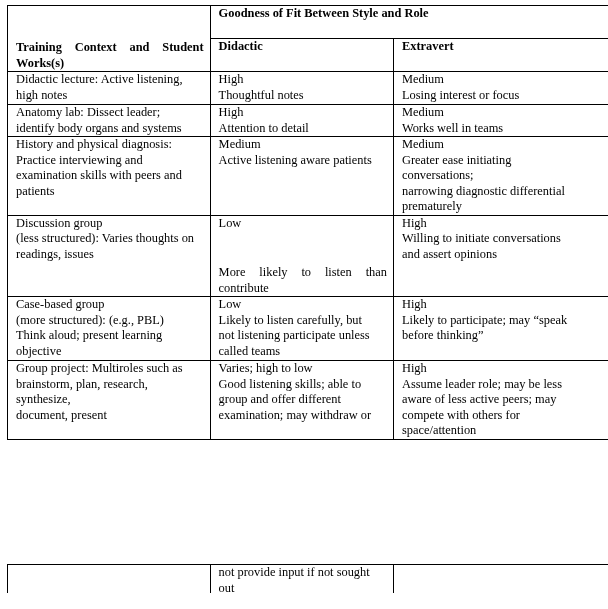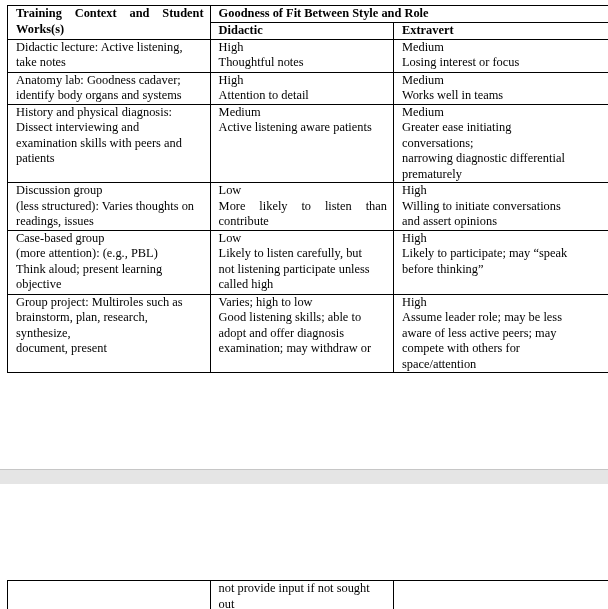--- a/index.html
+++ b/index.html
@@ -1,28 +1,28 @@
 <!DOCTYPE html>
 <html><head>
 <meta charset="utf-8">
 <style>
   html, body { margin: 0; padding: 0; background: #ffffff; }
   body { width: 608px; height: 609px; position: relative; overflow: hidden;
          font-family: "Liberation Serif", serif; font-size: 12.4px; color: #000; }
   .page { position: absolute; left: 0; width: 608px; background: #fff; overflow: hidden; }
   .page1 { top: 0; height: 469px; }
-  .page2 { top: 484px; height: 125px; }
+  .page2 { top: 468px; height: 125px; }
   .break-band { position: absolute; left: 0; top: 469px; width: 608px; height: 14px;
                 background: #e5e5e5; border-top: 1px solid #c6c6c6; border-bottom: 1px solid #c6c6c6; }
   table.fit { position: absolute; left: 7px; border-collapse: collapse; table-layout: fixed; width: 620px; }
   table.fit td { border: 1px solid #000; vertical-align: top; padding: 0 0 0 8px; line-height: 15.5px; }
   .c1 { width: 200px; } .c2 { width: 181px; } .c3 { width: 230px; }
   .hdr { font-weight: bold; }
   .line { display: block; white-space: nowrap; }
-  .wrapjust { display:block; text-align: justify; text-align-last: justify; padding-right: 6px; }
+  .wrapjust { display:block; text-align: justify; text-align-last: justify; padding-right: 6px; margin-top: 34px; }
 </style>
 </head>
 <body>
 
 <div class="page page1">
   <table class="fit" style="top:5px;">
     <colgroup>
         <col class="c1">
         <col class="c2">
         <col class="c3">
@@ -36,51 +36,51 @@
       <td colspan="2" class="hdr">Goodness of Fit Between Style and Role</td>
     </tr>
     <tr style="height:17px;">
       <td class="hdr">Didactic</td>
       <td class="hdr">Extravert</td>
     </tr>
 
     <tr style="height:33px;">
       <td>
         <span class="line">Didactic lecture: Active listening,</span>
-        <span class="line">take notes</span>
+        <span class="line">high notes</span>
       </td>
       <td>
         <span class="line">High</span>
         <span class="line">Thoughtful notes</span>
       </td>
       <td>
         <span class="line">Medium</span>
         <span class="line">Losing interest or focus</span>
       </td>
     </tr>
 
     <tr style="height:32px;">
       <td>
-        <span class="line">Anatomy lab: Goodness cadaver;</span>
+        <span class="line">Anatomy lab: Dissect leader;</span>
         <span class="line">identify body organs and systems</span>
       </td>
       <td>
         <span class="line">High</span>
         <span class="line">Attention to detail</span>
       </td>
       <td>
         <span class="line">Medium</span>
         <span class="line">Works well in teams</span>
       </td>
     </tr>
 
     <tr style="height:77px;">
       <td>
         <span class="line">History and physical diagnosis:</span>
-        <span class="line">Dissect interviewing and</span>
+        <span class="line">Practice interviewing and</span>
         <span class="line">examination skills with peers and</span>
         <span class="line">patients</span>
       </td>
       <td>
         <span class="line">Medium</span>
         <span class="line">Active listening aware patients</span>
       </td>
       <td>
         <span class="line">Medium</span>
         <span class="line">Greater ease initiating</span>
@@ -104,48 +104,48 @@
       <td>
         <span class="line">High</span>
         <span class="line">Willing to initiate conversations</span>
         <span class="line">and assert opinions</span>
       </td>
     </tr>
 
     <tr style="height:64px;">
       <td>
         <span class="line">Case-based group</span>
-        <span class="line">(more attention): (e.g., PBL)</span>
+        <span class="line">(more structured): (e.g., PBL)</span>
         <span class="line">Think aloud; present learning</span>
         <span class="line">objective</span>
       </td>
       <td>
         <span class="line">Low</span>
         <span class="line">Likely to listen carefully, but</span>
         <span class="line">not listening participate unless</span>
-        <span class="line">called high</span>
+        <span class="line">called teams</span>
       </td>
       <td>
         <span class="line">High</span>
         <span class="line">Likely to participate; may “speak</span>
         <span class="line">before thinking”</span>
       </td>
     </tr>
 
     <tr style="height:73px;">
       <td>
         <span class="line">Group project: Multiroles such as</span>
         <span class="line">brainstorm, plan, research,</span>
         <span class="line">synthesize,</span>
         <span class="line">document, present</span>
       </td>
       <td>
         <span class="line">Varies; high to low</span>
         <span class="line">Good listening skills; able to</span>
-        <span class="line">adopt and offer diagnosis</span>
+        <span class="line">group and offer different</span>
         <span class="line">examination; may withdraw or</span>
       </td>
       <td>
         <span class="line">High</span>
         <span class="line">Assume leader role; may be less</span>
         <span class="line">aware of less active peers; may</span>
         <span class="line">compete with others for</span>
         <span class="line">space/attention</span>
       </td>
     </tr>

